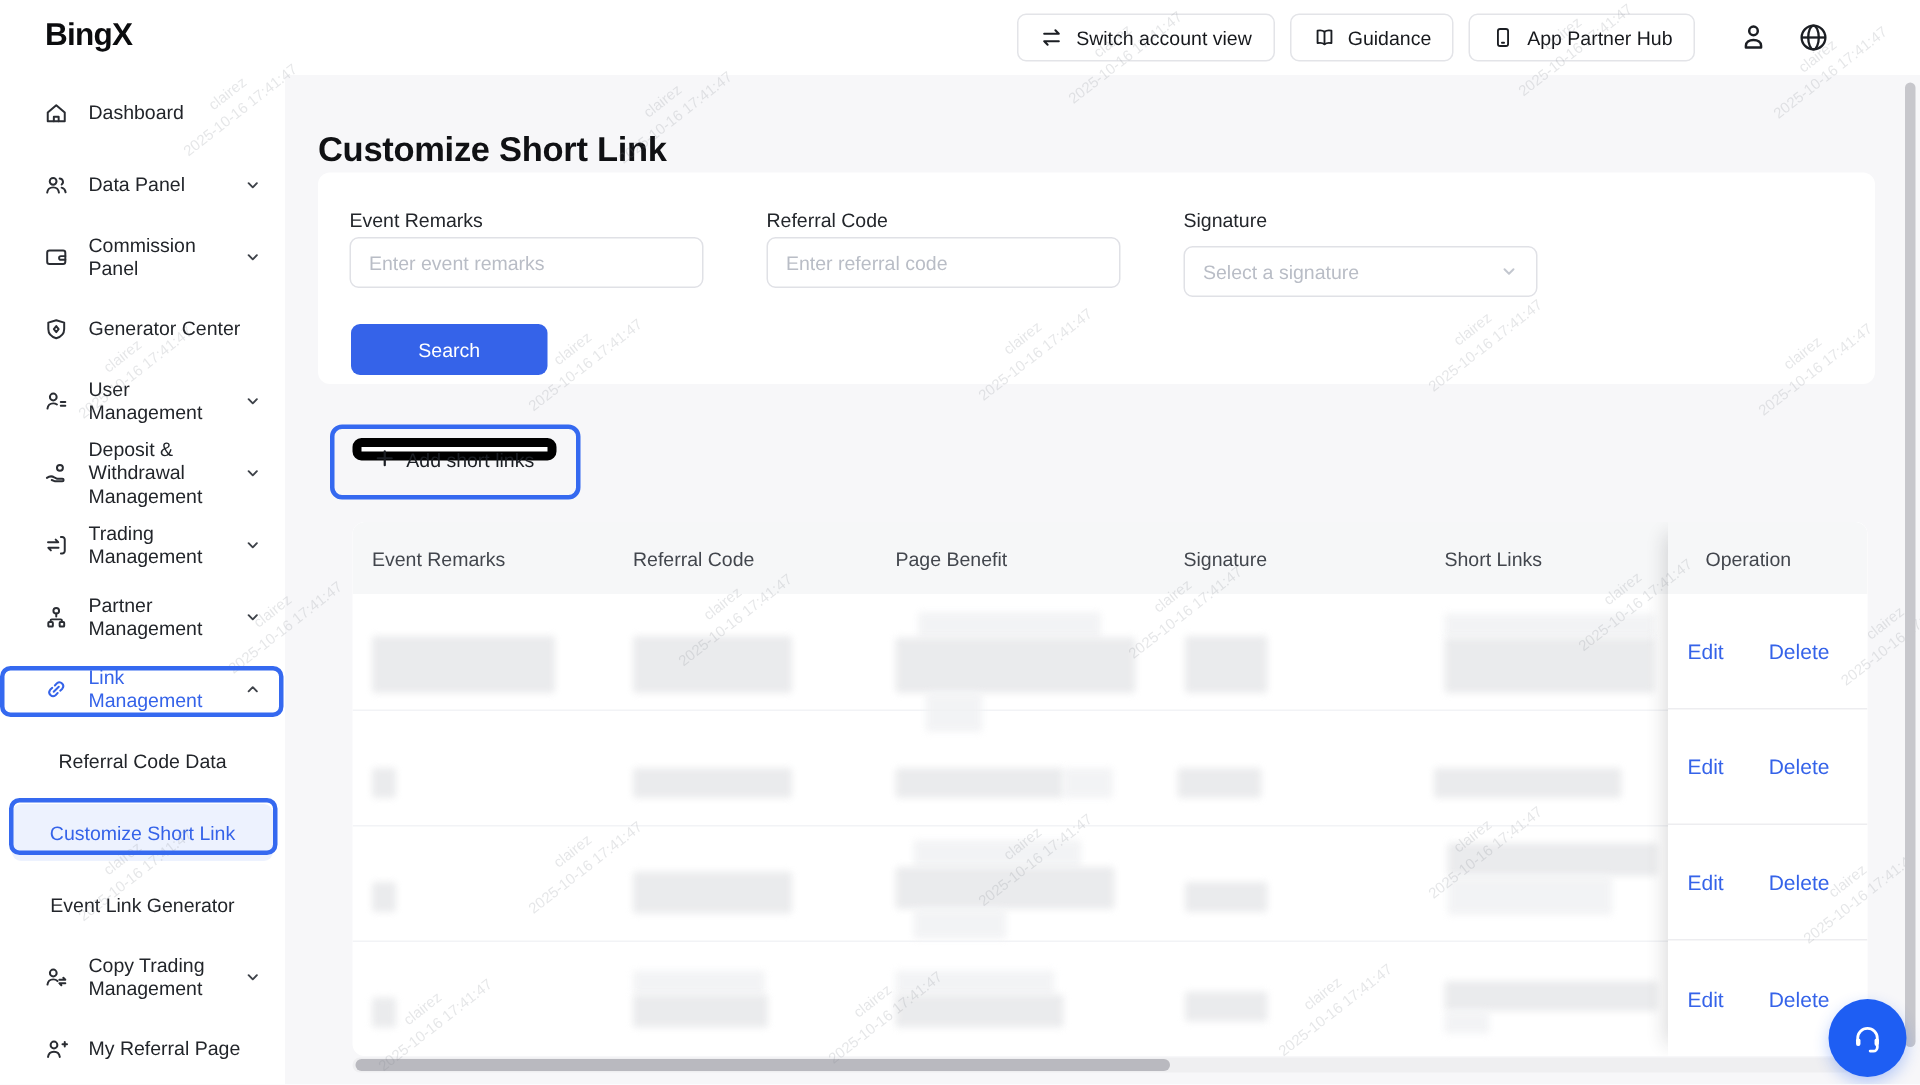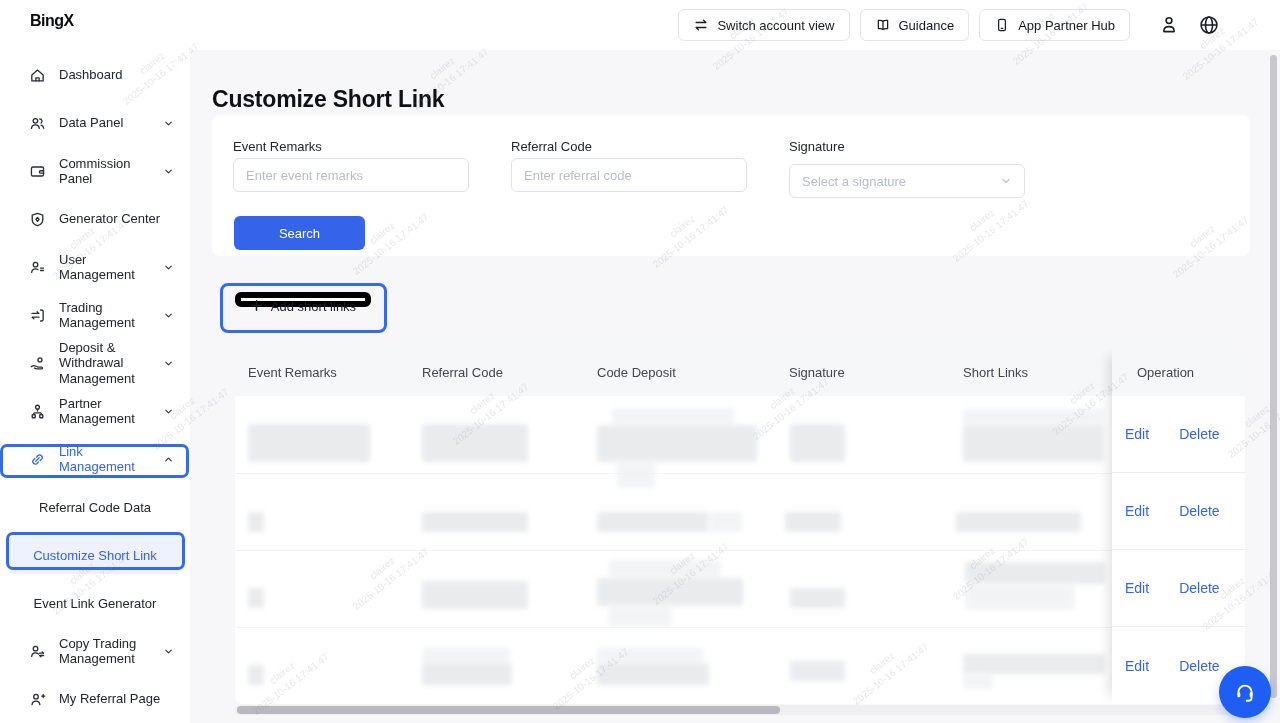--- a/index.html
+++ b/index.html
@@ -3,21 +3,21 @@
 <meta charset="utf-8">
 <style>
   html,body{margin:0;padding:0;background:#fff;}
   *{box-sizing:border-box;}
   .stage{position:relative;width:1280px;height:723px;overflow:hidden;background:#fff;
     font-family:"Liberation Sans","DejaVu Sans",sans-serif;color:#22252a;-webkit-font-smoothing:antialiased;}
 
   
   .topbar{position:absolute;left:0;top:0;width:1280px;height:50px;background:#fff;z-index:12;
     display:flex;align-items:center;}
-  .logo{position:absolute;left:30px;top:12px;font-size:16px;font-weight:800;letter-spacing:-.5px;color:#0b0c0e;text-align:center;}
+  .logo{position:absolute;left:30px;top:12px;font-size:21px;font-weight:800;letter-spacing:-.5px;color:#0b0c0e;text-align:center;}
   .top-right{position:absolute;right:56px;top:0;height:50px;display:flex;align-items:center;gap:10px;}
   .tbtn{height:32px;display:flex;align-items:center;gap:8px;padding:0 14px;border:1px solid #e3e4e8;
     border-radius:6px;background:#fff;font-size:13px;font-weight:500;color:#16181c;cursor:pointer;white-space:nowrap;}
   .tbtn svg{flex:none;color:#1b1e23;}
   .icon-btn{display:flex;align-items:center;justify-content:center;width:30px;height:32px;color:#1b1e23;cursor:pointer;}
   .icon-btn.first{margin-left:14px;}
 
   
   .sidebar{position:absolute;left:0;top:50px;width:190px;bottom:0;background:#fff;z-index:8;padding-top:1px;}
   .nav-item{height:48px;display:flex;align-items:center;gap:13px;padding:0 16px 0 28px;font-size:13px;color:#22252a;cursor:pointer;}
@@ -195,39 +195,39 @@
       <span class="nlabel">User Management</span>
       <span class="chev">
           <svg viewBox="0 0 12 12" width="11" height="11" fill="none" stroke="currentColor" stroke-width="1.4" stroke-linecap="round" stroke-linejoin="round">
             <path d="M3 4.5l3 3 3-3"></path>
           </svg>
         </span>
     </div>
     <div class="nav-item">
       <span class="nicon">
           <svg viewBox="0 0 18 18" width="17" height="17" fill="none" stroke="currentColor" stroke-width="1.4" stroke-linecap="round" stroke-linejoin="round">
+            <circle cx="11.6" cy="5.2" r="2.1"></circle>
+            <path d="M2.4 12.3c1.8-1.3 3.6-1.4 5.2-.4l2.1 1h3.6a.9.9 0 010 1.8H8.2l-2.4-.9"></path>
+          </svg>
+        </span>
+      <span class="nlabel">Deposit &amp; Withdrawal Management</span>
+      <span class="chev">
+          <svg viewBox="0 0 12 12" width="11" height="11" fill="none" stroke="currentColor" stroke-width="1.4" stroke-linecap="round" stroke-linejoin="round">
+            <path d="M3 4.5l3 3 3-3"></path>
+          </svg>
+        </span>
+    </div>
+    <div class="nav-item">
+      <span class="nicon">
+          <svg viewBox="0 0 18 18" width="17" height="17" fill="none" stroke="currentColor" stroke-width="1.4" stroke-linecap="round" stroke-linejoin="round">
             <path d="M12.3 3.2h.9A1.8 1.8 0 0115 5v8a1.8 1.8 0 01-1.8 1.8h-.9"></path>
             <path d="M3.2 6.8h7.2M10.4 6.8L8.6 5M10.6 10.8H3.4M3.4 10.8l1.8 1.8"></path>
           </svg>
         </span>
       <span class="nlabel">Trading Management</span>
-      <span class="chev">
-          <svg viewBox="0 0 12 12" width="11" height="11" fill="none" stroke="currentColor" stroke-width="1.4" stroke-linecap="round" stroke-linejoin="round">
-            <path d="M3 4.5l3 3 3-3"></path>
-          </svg>
-        </span>
-    </div>
-    <div class="nav-item">
-      <span class="nicon">
-          <svg viewBox="0 0 18 18" width="17" height="17" fill="none" stroke="currentColor" stroke-width="1.4" stroke-linecap="round" stroke-linejoin="round">
-            <circle cx="11.6" cy="5.2" r="2.1"></circle>
-            <path d="M2.4 12.3c1.8-1.3 3.6-1.4 5.2-.4l2.1 1h3.6a.9.9 0 010 1.8H8.2l-2.4-.9"></path>
-          </svg>
-        </span>
-      <span class="nlabel">Deposit &amp; Withdrawal Management</span>
       <span class="chev">
           <svg viewBox="0 0 12 12" width="11" height="11" fill="none" stroke="currentColor" stroke-width="1.4" stroke-linecap="round" stroke-linejoin="round">
             <path d="M3 4.5l3 3 3-3"></path>
           </svg>
         </span>
     </div>
     <div class="nav-item">
       <span class="nicon">
           <svg viewBox="0 0 18 18" width="17" height="17" fill="none" stroke="currentColor" stroke-width="1.4" stroke-linecap="round" stroke-linejoin="round">
             <circle cx="9" cy="4.4" r="2"></circle>
@@ -327,21 +327,21 @@
             <path d="M7 2v10M2 7h10"></path>
           </svg>
       </span>
       <span>Add short links</span>
     </button>
 
     <section class="table-card">
       <div class="t-head">
         <span class="th" style="left:13px">Event Remarks</span>
         <span class="th" style="left:187px">Referral Code</span>
-        <span class="th" style="left:362px">Code Deposit</span>
+        <span class="th" style="left:362px">Page Benefit</span>
         <span class="th" style="left:554px">Signature</span>
         <span class="th" style="left:728px">Short Links</span>
       </div>
       <div class="row-line" style="top:125px"></div>
       <div class="row-line" style="top:202px"></div>
       <div class="row-line" style="top:279px"></div>
 
       <div id="table-blobs" style="position:absolute;inset:0;">
           <div class="blob" style="left: 13px; top: 76px; width: 122px; height: 38px;"></div>
           <div class="blob" style="left: 187px; top: 76px; width: 106px; height: 38px;"></div>

